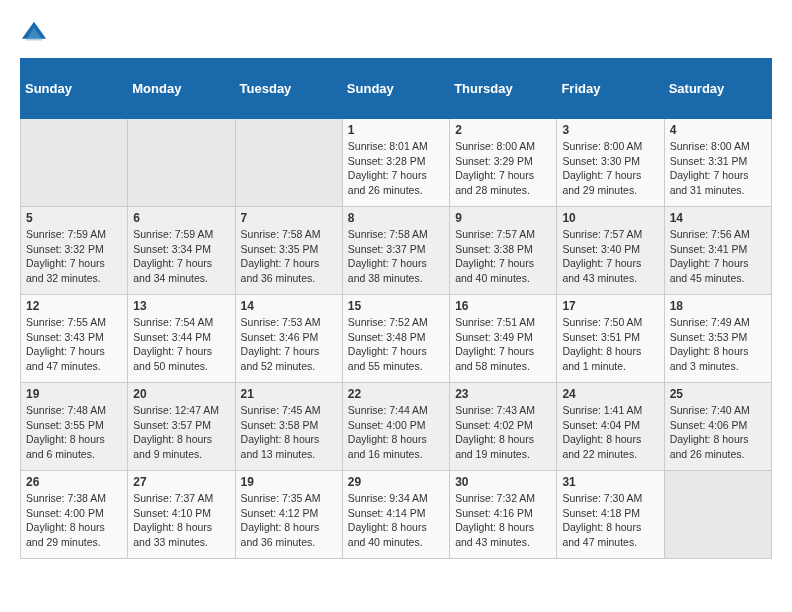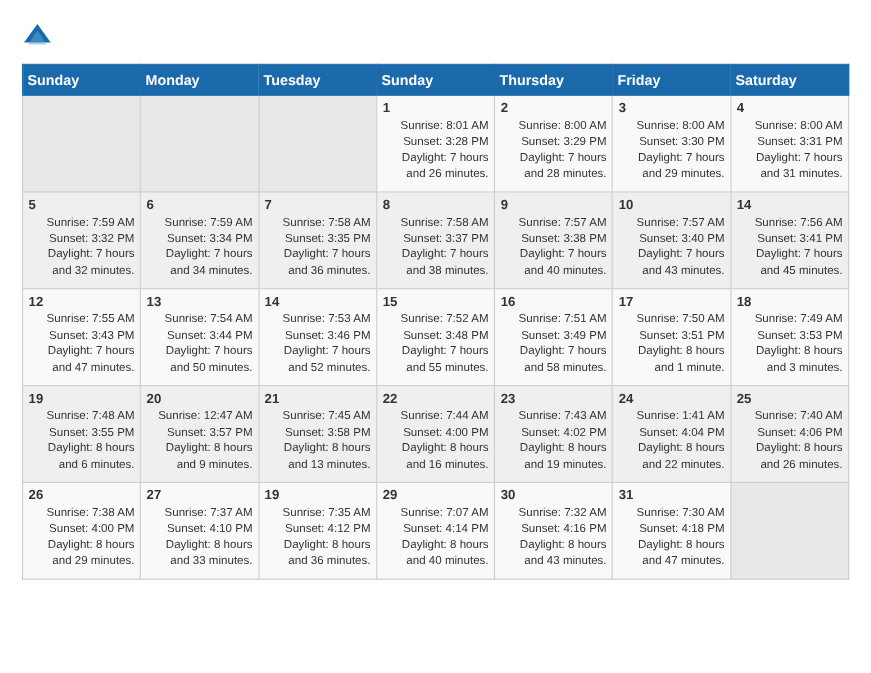--- a/index.html
+++ b/index.html
@@ -55,21 +55,21 @@
     table {
       width: 100%;
       border-collapse: collapse;
       table-layout: fixed;
     }
     thead tr th {
       background: #1a6aab;
       color: #fff;
       font-size: 13px;
       font-weight: bold;
-      padding: 6px 4px;
+      padding: 22px 4px;
       text-align: left;
       border: 1px solid #1a6aab;
     }
     tbody tr td {
       vertical-align: top;
       border: 1px solid #ccc;
       padding: 4px 5px;
       font-size: 11px;
       color: #333;
       min-height: 80px;
@@ -83,21 +83,20 @@
     }
     .day-num {
       font-weight: bold;
       font-size: 12px;
       display: block;
       margin-bottom: 2px;
     }
     .cell-text {
       font-size: 10.5px;
       line-height: 1.4;
-      text-align: right;
     }
     .empty-cell {
       background: #e8e8e8 !important;
     }
   </style>
 </head>
 <body>
 
 <div class="header">
   <div class="logo">
@@ -332,21 +331,21 @@
         </td>
         <td>
           <span class="day-num">19</span>
           <div class="cell-text">Sunrise: 7:35 AM
 Sunset: 4:12 PM
 Daylight: 8 hours
 and 36 minutes.</div>
         </td>
         <td>
           <span class="day-num">29</span>
-          <div class="cell-text">Sunrise: 7:07 AM
+          <div class="cell-text">Sunrise: 9:34 AM
 Sunset: 4:14 PM
 Daylight: 8 hours
 and 40 minutes.</div>
         </td>
         <td>
           <span class="day-num">30</span>
           <div class="cell-text">Sunrise: 7:32 AM
 Sunset: 4:16 PM
 Daylight: 8 hours
 and 43 minutes.</div>

